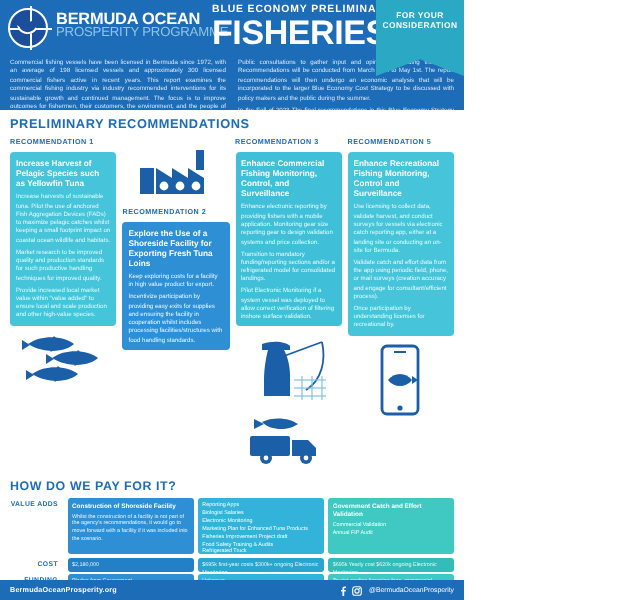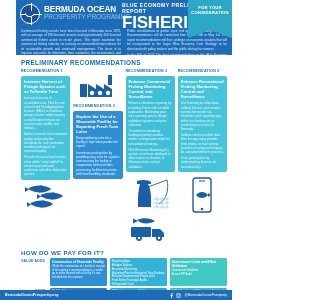--- a/index.html
+++ b/index.html
@@ -2,21 +2,21 @@
 <html><head>
 <meta charset="utf-8">
 <style>
   * { box-sizing: border-box; margin: 0; padding: 0; }
   html, body {
     width: 232px; height: 300px;
     background: #ffffff;
     font-family: "Liberation Sans", sans-serif;
     overflow: hidden;
   }
-  .page { position: relative; width: 232px; height: 300px; background:#fff;padding-left:16px; }
+  .page { position: relative; width: 232px; height: 300px; background:#fff; }
 
   
   .header {
     position: relative;
     background: #1c6cb8;
     height: 55px;
     overflow: hidden;
   }
   .hdr-top { display:flex; align-items:center; height:27px; padding-left:4px; position:relative; }
   .logo-mark {

